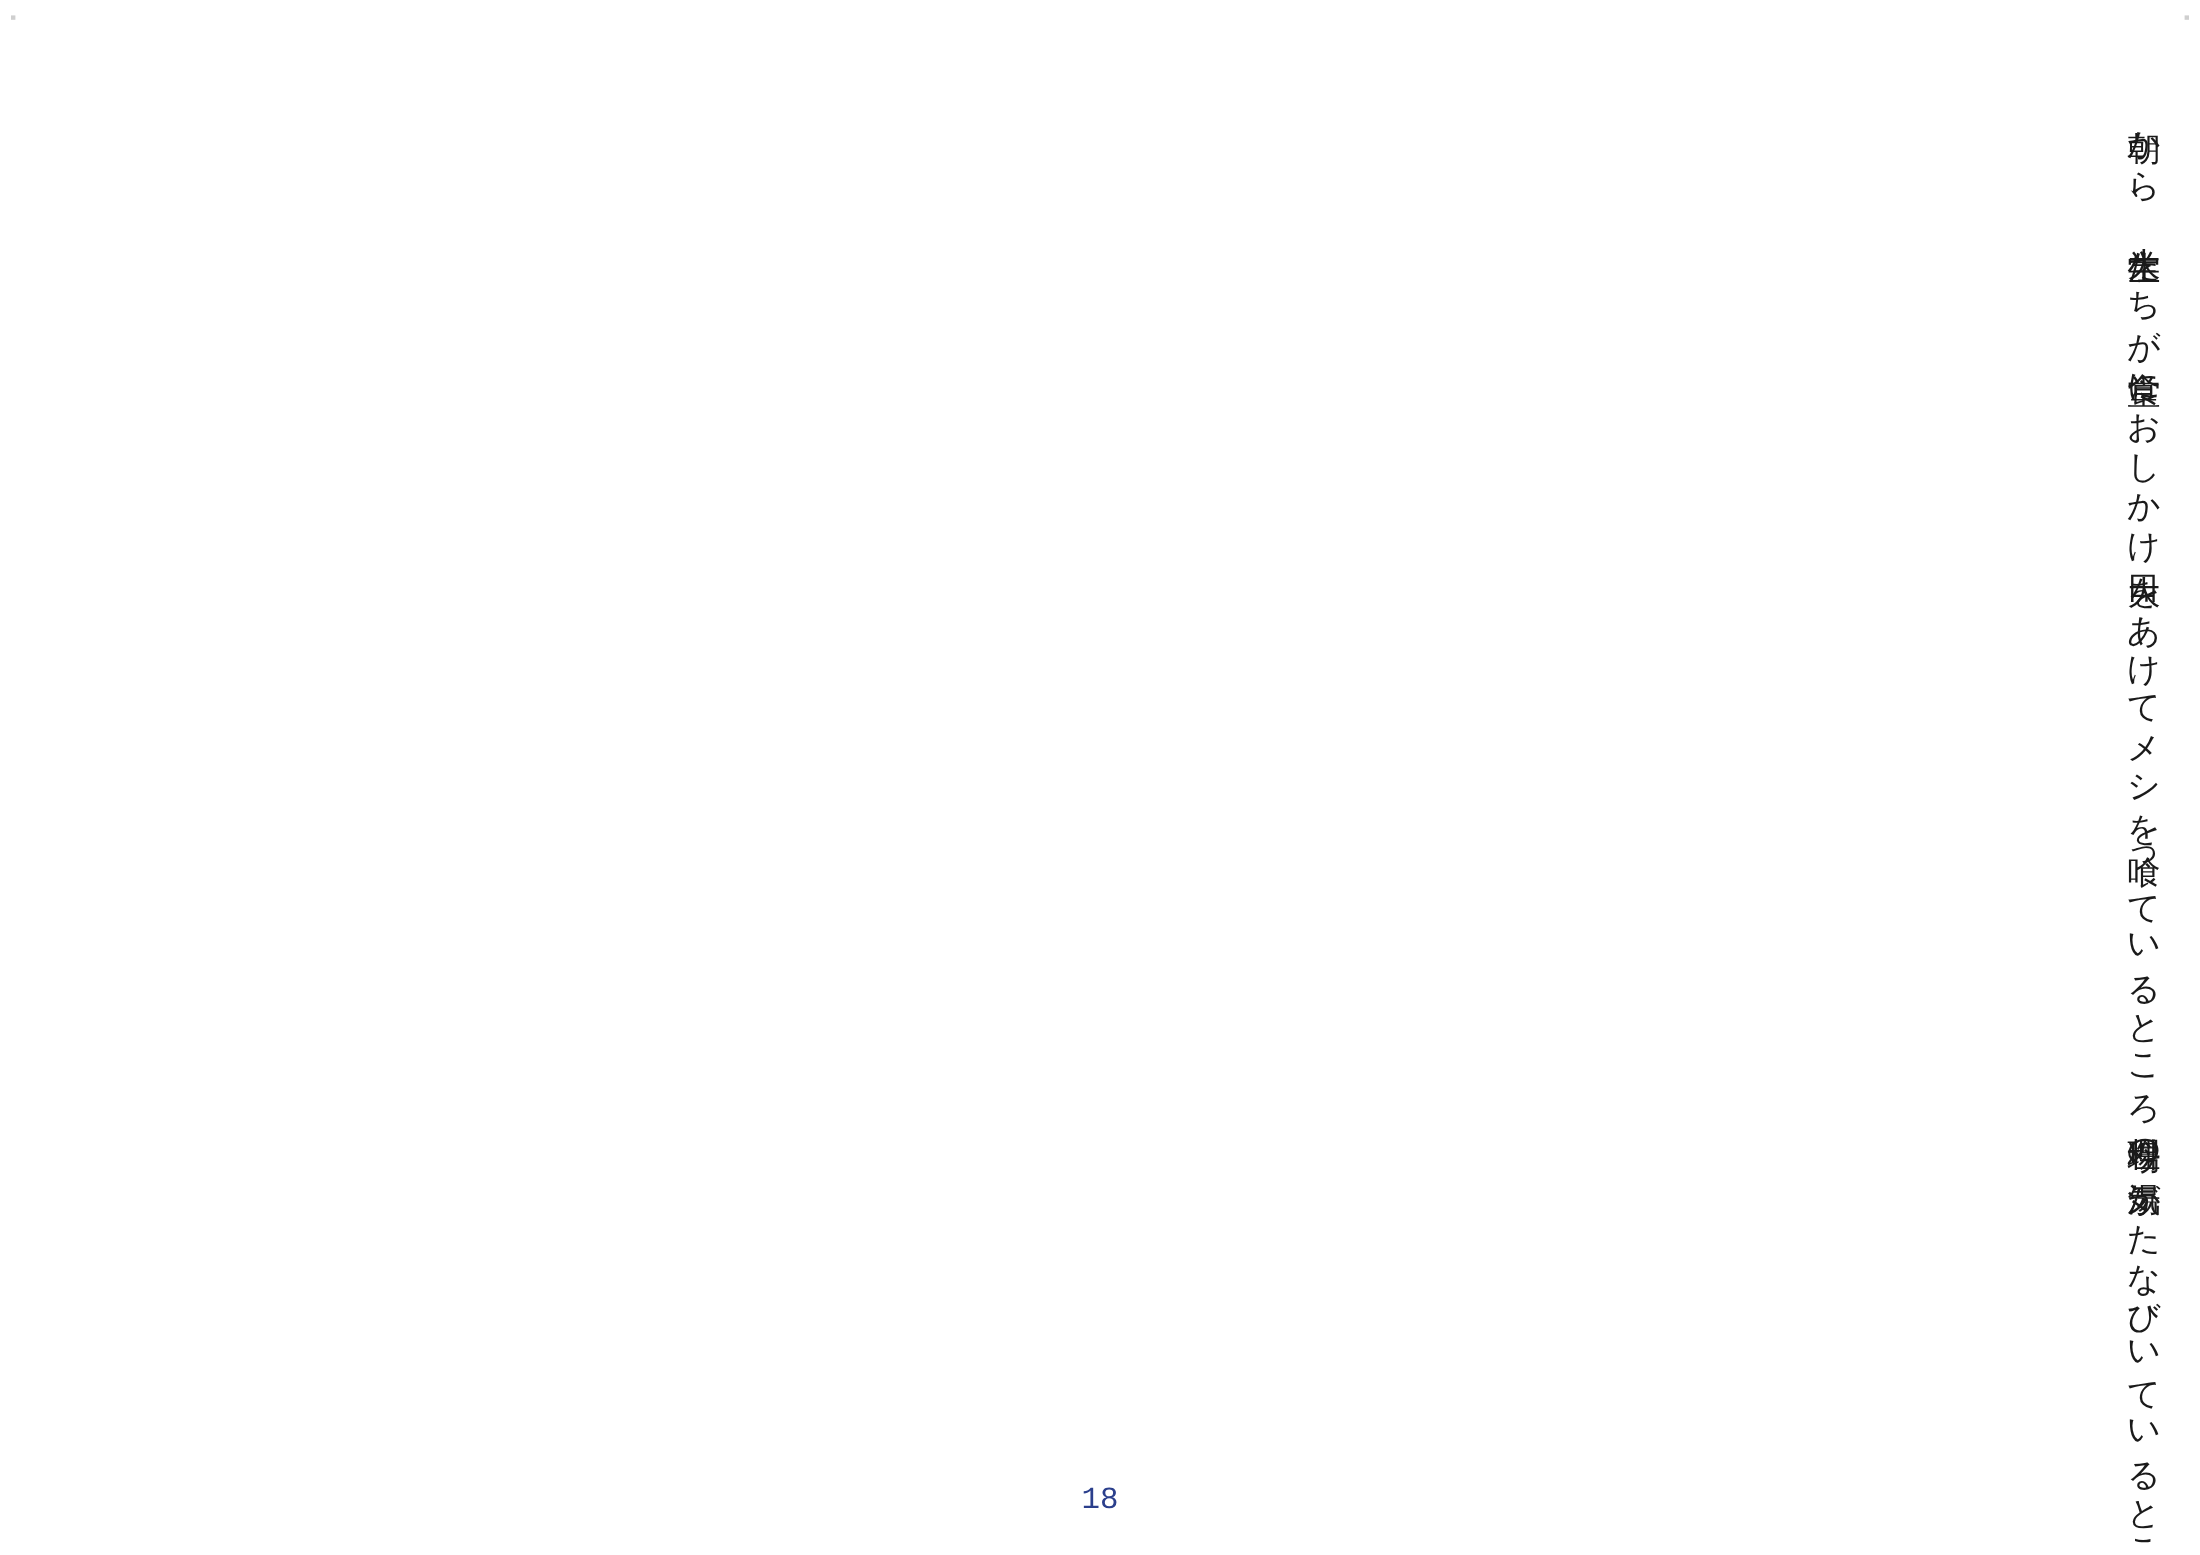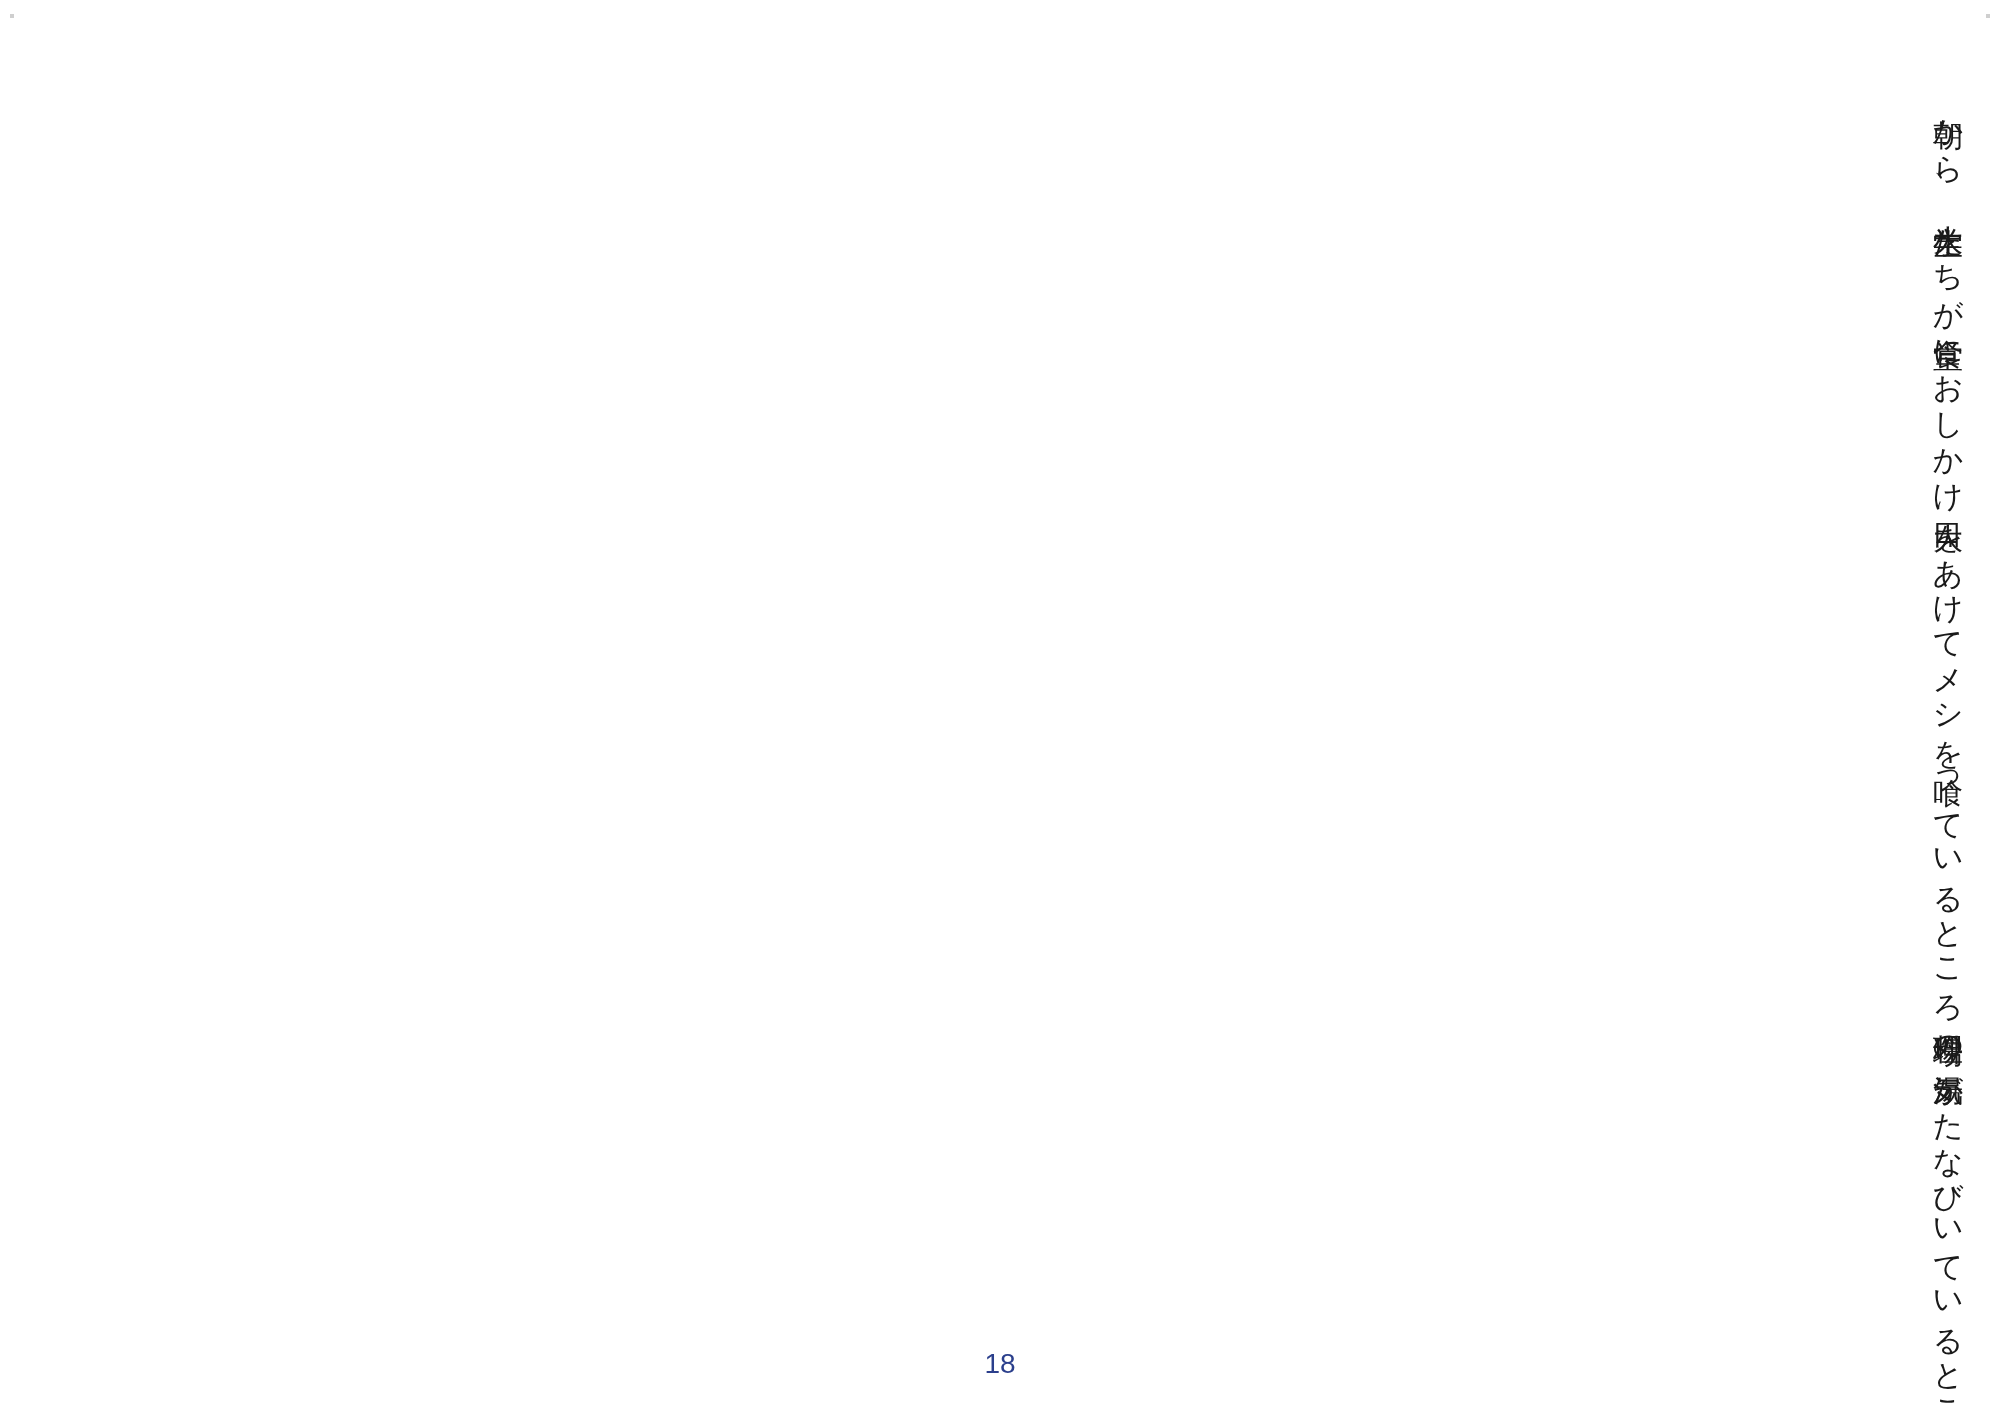--- a/index.html
+++ b/index.html
@@ -60,21 +60,21 @@
   }
 
   .page-number {
     position: absolute;
     bottom: 34px;
     left: 0;
     right: 0;
     text-align: center;
     font-size: 28px;
     color: #2b3f8c;
-    font-family: Liberation Sans, sans-serif;
+    font-family: Liberation Mono, monospace;
   }
 </style>
 </head>
 <body>
 
 <div class="page">
 
   <div class="corner-mark tl"></div>
   <div class="corner-mark tr"></div>
 

